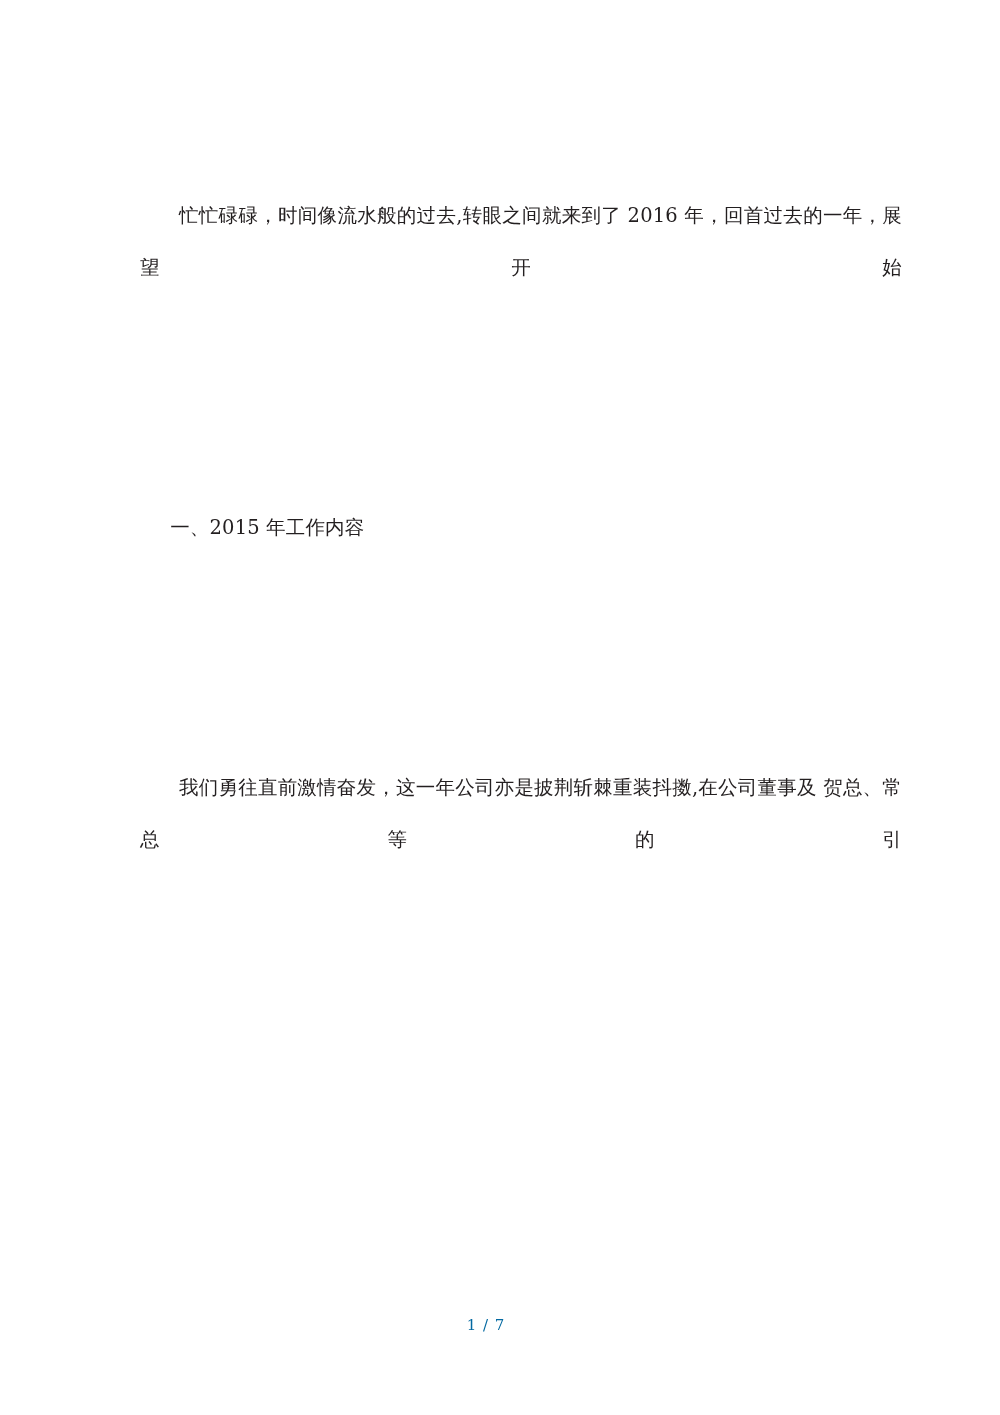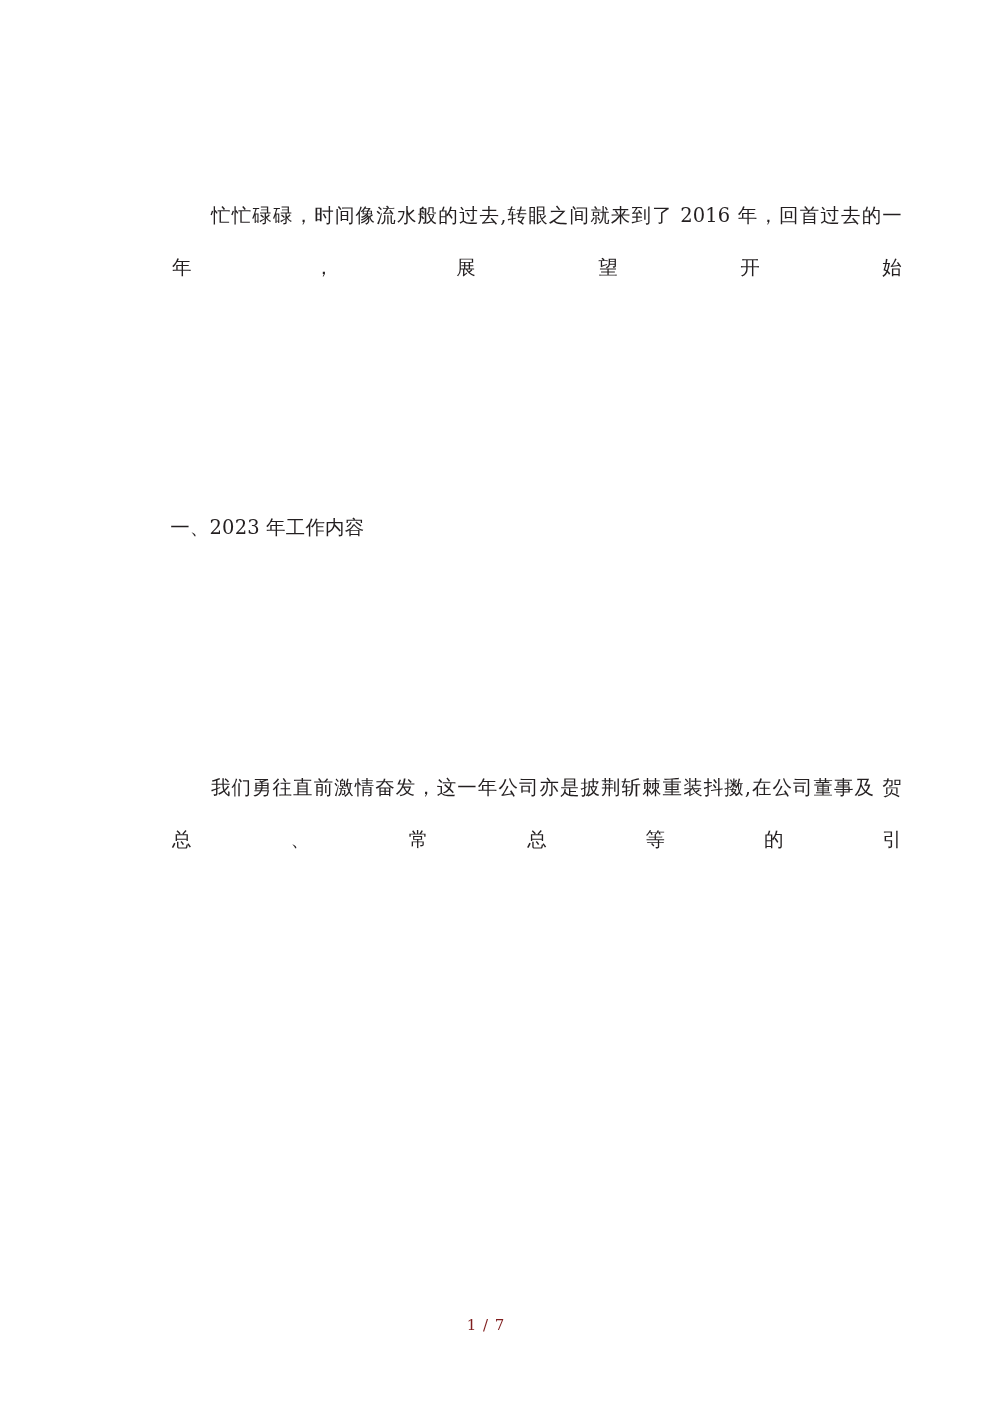--- a/index.html
+++ b/index.html
@@ -30,33 +30,32 @@
     line-height: 52px;
     text-align: justify;
     text-justify: inter-ideograph;
     letter-spacing: 0.15px;
     margin: 0;
     white-space: pre-wrap;
     word-break: break-all;
   }
   .para.indent {
     text-indent: 2em;
-    margin-left: 32px;
   }
   .para.heading {
     text-indent: 1.55em;
   }
   .page-footer {
     position: absolute;
     left: 0;
     top: 1316px;
     width: 972px;
     text-align: center;
     font-size: 15px;
-    color: #7f1d1d;
+    color: #0369a1;
     letter-spacing: 1px;
   }
   
   .jline {
     display: block;
     text-align: justify;
     text-justify: inter-ideograph;
     text-align-last: justify;
   }
   .jline.last {
@@ -68,21 +67,21 @@
 
 <div class="page">
 
   <div class="doc-body">
 
     <p class="para indent">
       <span class="jline">忙忙碌碌，时间像流水般的过去,转眼之间就来到了 2016 年，回首过去的一年，展望开始</span>
     </p>
 
     <p class="para heading">
-      <span class="jline last">一、2023 年工作内容</span>
+      <span class="jline last">一、2015 年工作内容</span>
     </p>
 
     <p class="para indent">
       <span class="jline">我们勇往直前激情奋发，这一年公司亦是披荆斩棘重装抖擞,在公司董事及 贺总、常总等的引</span>
     </p>
 
   </div>
 
   <div class="page-footer">1 / 7</div>
 

